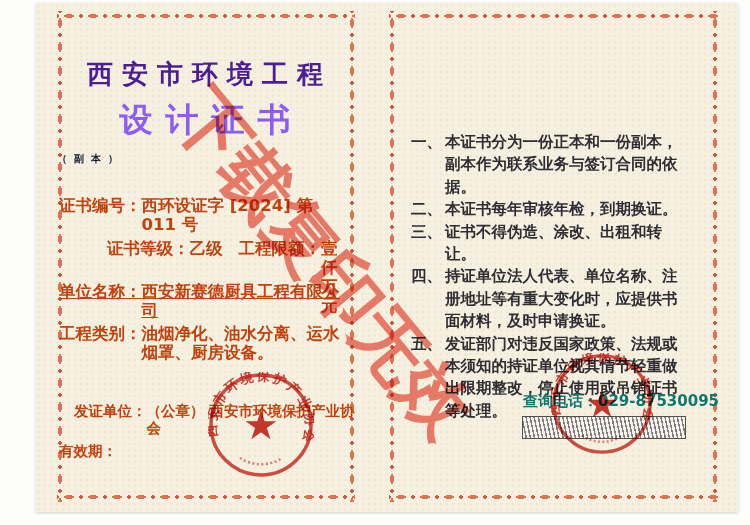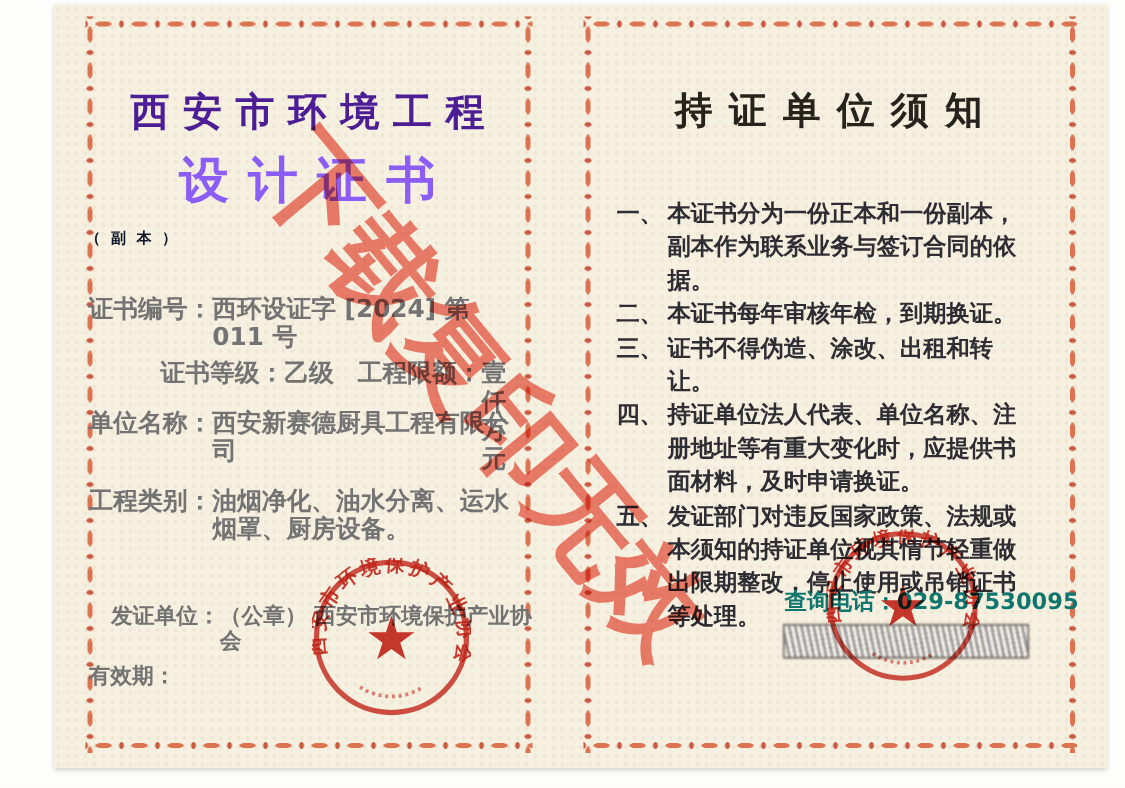--- a/index.html
+++ b/index.html
@@ -22,21 +22,21 @@
   .page{position:absolute;top:12px;height:488px;}
   .page-left{left:57px;width:296px;}
   .page-right{left:389px;width:327px;}
   .title1{position:absolute;left:0;top:45px;width:100%;text-align:center;
     font-size:26px;font-weight:bold;color:#4c1d95;letter-spacing:9px;text-indent:9px;}
   .title2{position:absolute;left:0;top:86px;width:100%;text-align:center;
     font-size:33px;font-weight:bold;color:#8b5cf6;letter-spacing:13px;text-indent:13px;}
   .subtitle{position:absolute;left:0;top:140px;width:100%;text-align:left;
     font-size:10px;font-weight:bold;color:#0f172a;letter-spacing:7px;}
   .row{position:absolute;left:2px;display:flex;align-items:flex-start;
-    font-size:16.5px;font-weight:bold;color:#737373;line-height:19px;}
+    font-size:16.5px;font-weight:bold;color:#c2410c;line-height:19px;}
   .row .lbl{flex:0 0 auto;white-space:nowrap;}
   .row .val{flex:1 1 auto;}
   .row-sm{font-size:14.5px;line-height:17px;}
   .rp-title{position:absolute;left:0;top:45px;width:100%;text-align:center;
     font-size:25px;font-weight:bold;color:#26221c;letter-spacing:11px;text-indent:11px;}
   .notices{position:absolute;left:22px;top:119px;width:268px;font-size:15.5px;
     font-weight:bold;color:#2e2d33;line-height:22.4px;}
   .notice{position:relative;padding-left:34px;}
   .notice .num{position:absolute;left:0;top:0;}
   .phone-row{position:absolute;left:134px;top:380px;font-size:15px;font-weight:bold;
@@ -79,42 +79,41 @@
       <span class="val">西环设证字 [2024] 第 011 号</span>
     </div>
 
     <div class="row" style="top:227px;margin-left:48px;">
       <span class="lbl">证书等级：</span>
       <span class="val" style="flex:0 0 auto;margin-right:16px;">乙级</span>
       <span class="lbl">工程限额：</span>
       <span class="val">壹仟万元</span>
     </div>
 
-    <div class="row" style="top:260px;">
+    <div class="row" style="top:270px;text-decoration:underline;">
       <span class="lbl">单位名称：</span>
       <span class="val">西安新赛德厨具工程有限公司</span>
     </div>
 
     <div class="row" style="top:312px;width:292px;">
       <span class="lbl">工程类别：</span>
       <span class="val" style="width:206px;">油烟净化、油水分离、运水烟罩、厨房设备。</span>
     </div>
 
     <div class="row row-sm" style="top:391px;width:292px;margin-left:15px;">
       <span class="lbl">发证单位：</span>
       <span class="val">（公章） 西安市环境保护产业协会</span>
     </div>
 
     <div class="row row-sm" style="top:431px;width:292px;">
       <span class="lbl">有效期：</span>
     </div>
   </div>
 
   <div class="page page-right">
-    <div class="rp-title">持证单位须知</div>
 
     <div class="notices">
       <div class="notice">
         <span class="num">一、</span>
         <span>本证书分为一份正本和一份副本，副本作为联系业务与签订合同的依据。</span>
       </div>
       <div class="notice">
         <span class="num">二、</span>
         <span>本证书每年审核年检，到期换证。</span>
       </div>

